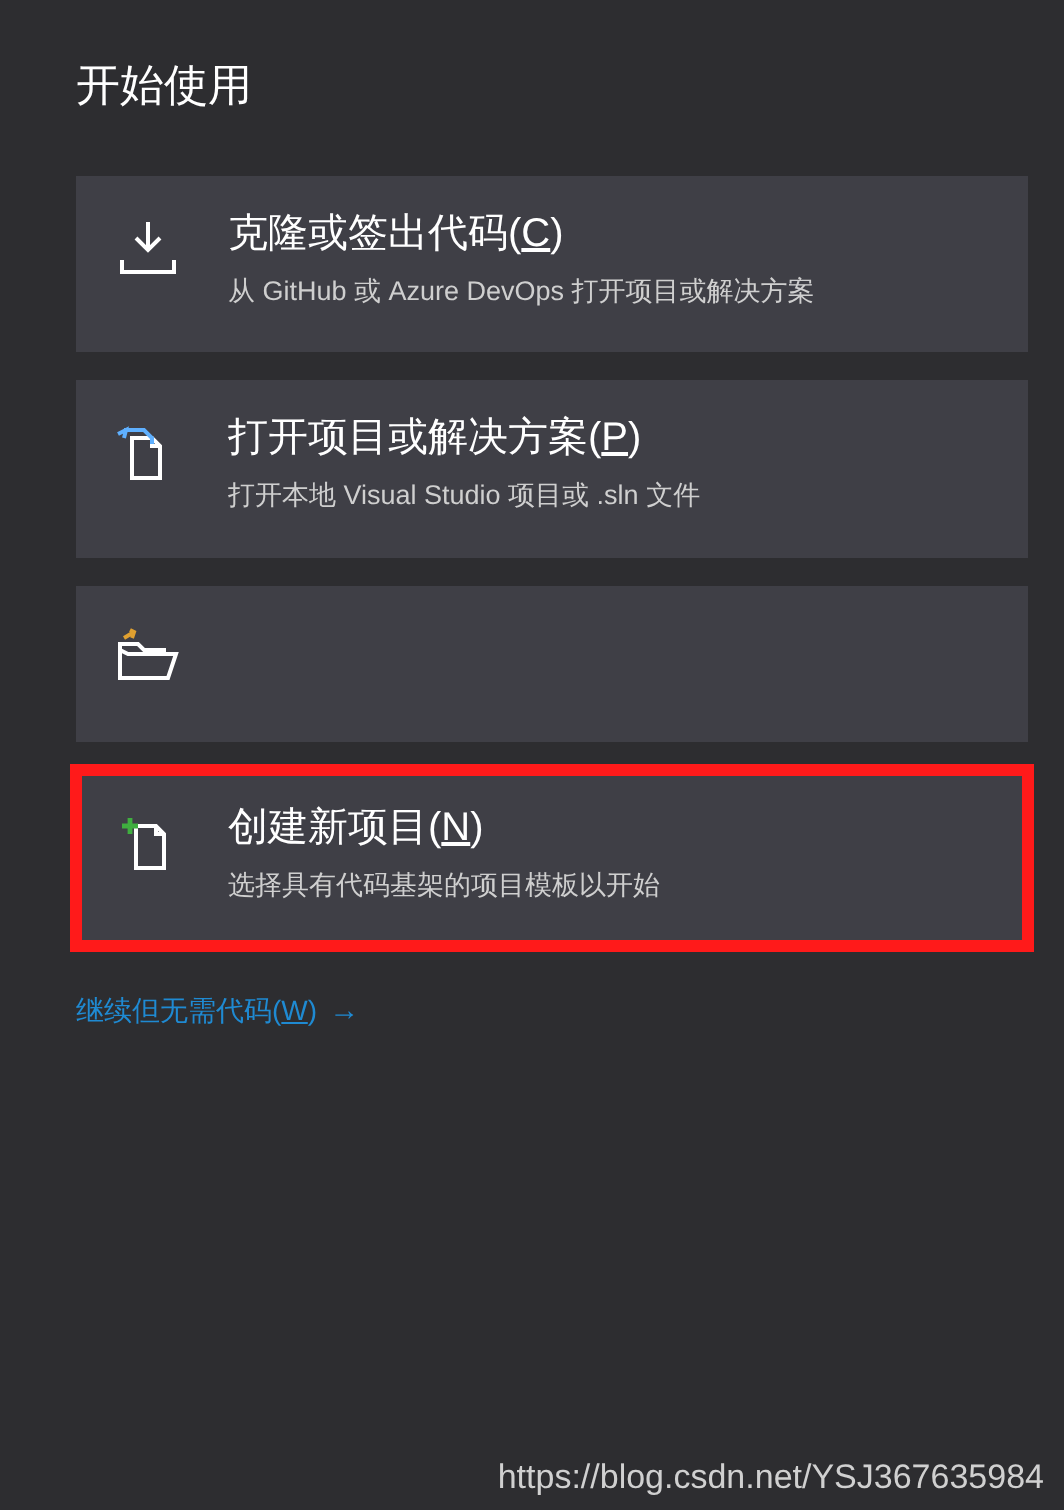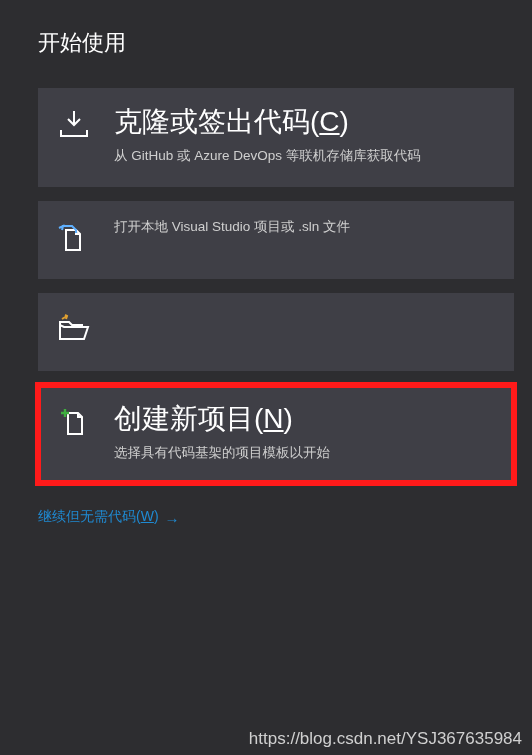--- a/index.html
+++ b/index.html
@@ -36,21 +36,21 @@
       flex: 0 0 36px;
       height: 40px;
       display: flex;
       align-items: center;
       justify-content: center;
       margin-top: 2px;
     }
     .icon-slot svg { width: 36px; height: 36px; }
     .card-body { flex: 1; }
     .card-title {
-      font-size: 28px;
+      font-size: 20px;
       font-weight: 400;
       color: #fff;
       line-height: 1.3;
       margin-bottom: 6px;
     }
     .card-title .hotkey { text-decoration: underline; }
     .card-desc {
       font-size: 13.5px;
       color: #cfcfcf;
       line-height: 1.5;
@@ -90,34 +90,37 @@
         <svg viewBox="0 0 36 36" fill="none" stroke="#fff" stroke-width="2">
           <path d="M18 3 v13"></path>
           <path d="M12 11 l6 6 l6 -6"></path>
           <path d="M5 22 v6 h26 v-6"></path>
         </svg>
       </div>
       <div class="card-body">
         <div class="card-title">
           <span>克隆或签出代码(</span><span class="hotkey">C</span><span>)</span>
         </div>
-        <div class="card-desc">从 GitHub 或 Azure DevOps 等联机存储库获取代码</div>
+        <div class="card-desc">从 GitHub 或 Azure DevOps 打开项目或解决方案</div>
       </div>
     </div>
 
     <div class="card">
       <div class="icon-slot">
         <svg viewBox="0 0 36 36" fill="none" stroke="#fff" stroke-width="2">
           <path d="M10 9 h10 l4 4 v16 h-14 z"></path>
           <path d="M20 9 v4 h4"></path>
           <path d="M6 5 h10 l4 4 v3" stroke="#5fb0ff"></path>
           <path d="M3 7 l4 -2 l-1 4" stroke="#5fb0ff" fill="none"></path>
         </svg>
       </div>
       <div class="card-body">
+        <div class="card-title">
+          <span>打开项目或解决方案(</span><span class="hotkey">P</span><span>)</span>
+        </div>
         <div class="card-desc">打开本地 Visual Studio 项目或 .sln 文件</div>
       </div>
     </div>
 
     <div class="card">
       <div class="icon-slot">
         <svg viewBox="0 0 36 36" fill="none" stroke="#fff" stroke-width="2">
           <path d="M4 12 v14 h24 l4 -12 h-24 z"></path>
           <path d="M4 12 v-3 h9 l3 3 h10 v2"></path>
           <path d="M6 6 l5 -3" stroke="#e0a030"></path>

